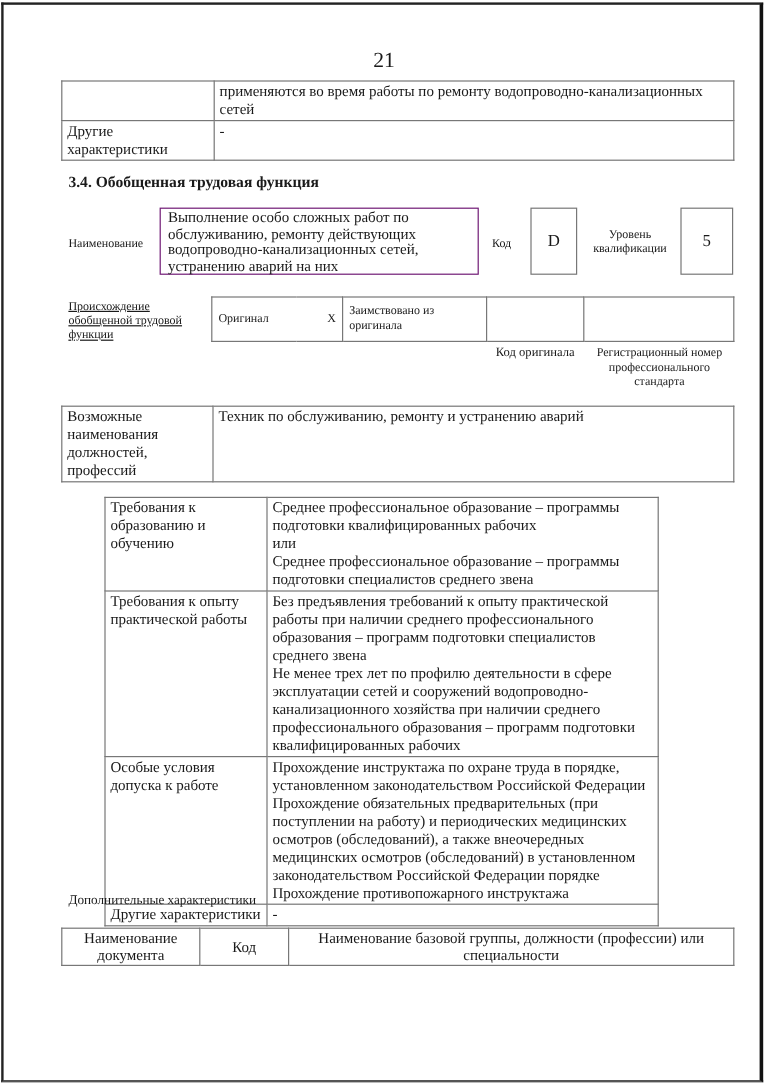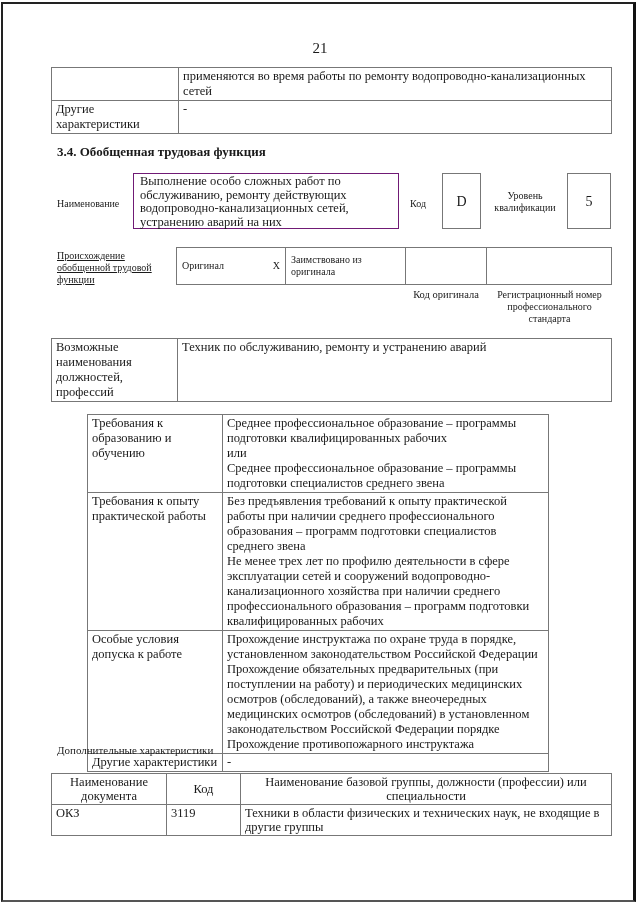--- a/index.html
+++ b/index.html
@@ -2,21 +2,21 @@
 <html><head>
 <meta charset="utf-8">
 <style>
   html, body { margin: 0; padding: 0; background: #ffffff; }
   body { width: 640px; height: 905px; position: relative; overflow: hidden;
          font-family: "Liberation Serif", "DejaVu Serif", serif; color: #1a1a1a; }
   .page-frame { position: absolute; left: 1px; top: 2px; width: 635px; height: 900px;
                 border-left: 2px solid #222; border-top: 2px solid #222; border-right: 3px solid #111;
                 border-bottom: 2px solid #555; box-sizing: border-box; }
   .abs { position: absolute; }
-  .page-number { left: 0; width: 640px; top: 40px; text-align: center; font-size: 15px; }
+  .page-number { left: 0; width: 640px; top: 40px; text-align: center; font-size: 18px; }
   table { border-collapse: collapse; position: absolute; table-layout: fixed; }
   td { border: 1px solid #777; vertical-align: top; padding: 1px 4px; font-size: 12.5px; line-height: 15px; }
   .t-top { left: 51px; top: 67px; width: 561px; }
   .section-heading { left: 57px; top: 144px; font-size: 13px; font-weight: bold; text-align: right; }
   .lbl-small { font-size: 10px; line-height: 12px; }
   .name-label { left: 57px; top: 198px; }
   .name-box { left: 133px; top: 173px; width: 266px; height: 56px; border: 1px solid #701a75; box-sizing: border-box;
               padding: 1px 6px; font-size: 12.5px; line-height: 13.5px; }
   .kod-label { left: 410px; top: 198px; }
   .code-box { left: 442px; top: 173px; width: 39px; height: 56px; border: 1px solid #777; box-sizing: border-box;
@@ -152,19 +152,14 @@
       <col style="width:115px">
       <col style="width:74px">
       <col>
     </colgroup>
   <tbody>
       <tr>
     <td class="center vmid">Наименование документа</td>
     <td class="center vmid">Код</td>
     <td class="center vmid">Наименование базовой группы, должности (профессии) или специальности</td>
   </tr>
-  <tr>
-    <td>ОКЗ</td>
-    <td>3119</td>
-    <td>Техники в области физических и технических наук, не входящие в другие группы</td>
-  </tr>
 </tbody>
   </table>
 
 </body></html>

